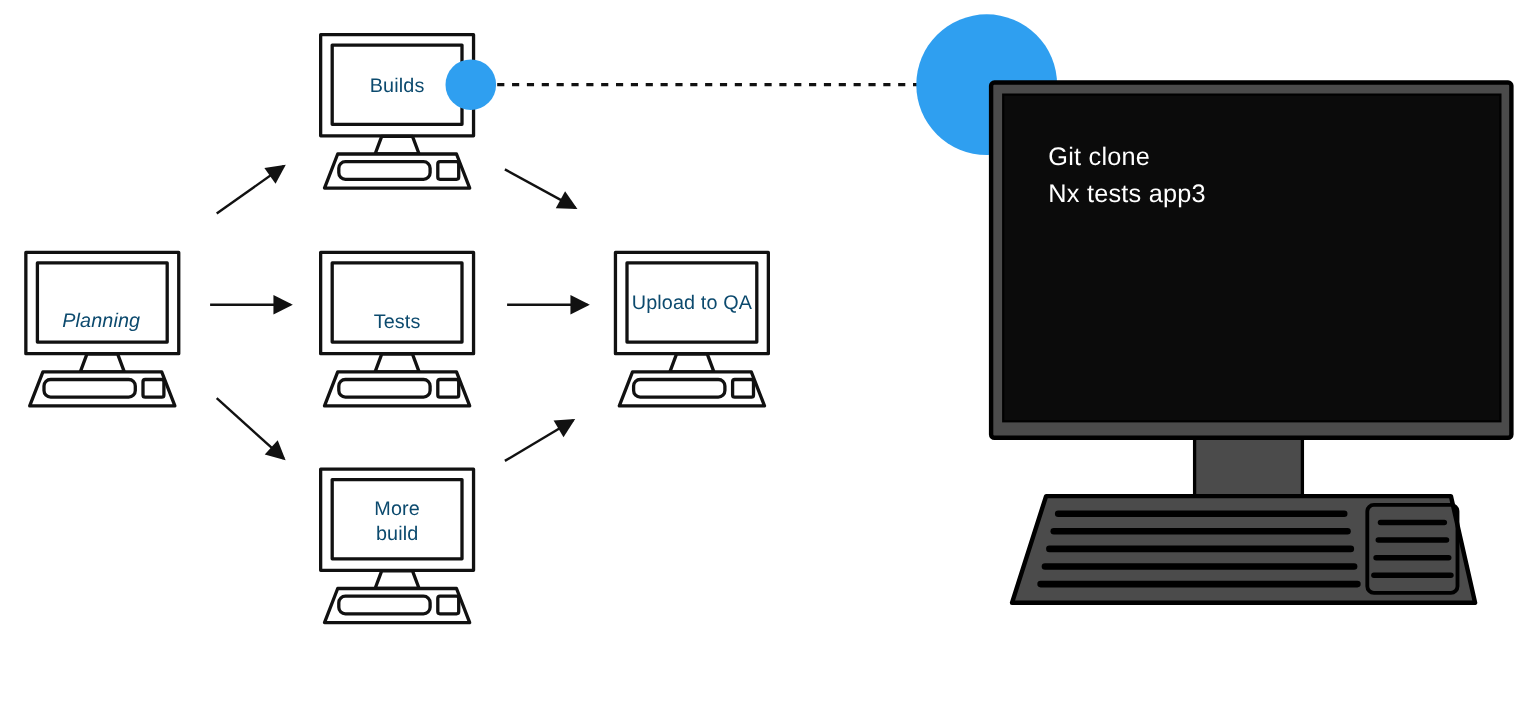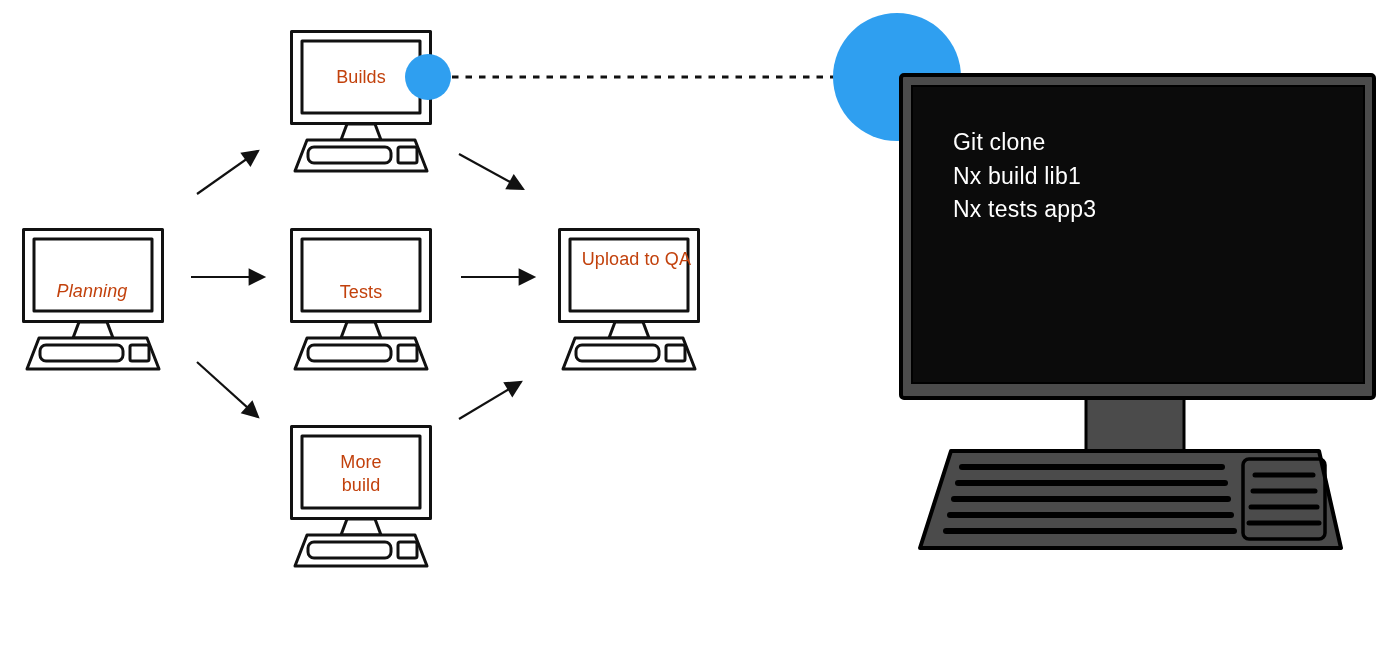--- a/index.html
+++ b/index.html
@@ -68,21 +68,21 @@
     stroke-width: 5;
     stroke-linecap: round;
     fill: none;
   }
   .node-label {
     position: absolute;
     transform: translate(-50%, -50%);
     text-align: center;
     font-size: 18px;
     line-height: 1.28;
-    color: #c2410c;
+    color: #0c4a6e;
     letter-spacing: 0.1px;
   }
   .terminal {
     position: absolute;
     left: 953px;
     top: 126px;
     color: var(--terminal-text-white, #ffffff);
     font-size: 23px;
     line-height: 33.7px;
     letter-spacing: 0.2px;
@@ -146,21 +146,20 @@
         <line class="numpad-row" x1="1251" y1="507" x2="1317" y2="507"></line>
         <line class="numpad-row" x1="1249" y1="523" x2="1319" y2="523"></line>
       </g>
     </g>
   </svg>
 
   <div class="node-label" style="left:92px;  top:292px; white-space:nowrap;font-style:italic;">Planning</div>
   <div class="node-label" style="left:361px; top:78px;  white-space:nowrap;">Builds</div>
   <div class="node-label" style="left:361px; top:293px; white-space:nowrap;">Tests</div>
   <div class="node-label" style="left:361px; top:474px; width:64px;">More build</div>
-  <div class="node-label" style="left:629px; top:260px; width:124px;text-align:right;">Upload to QA</div>
+  <div class="node-label" style="left:629px; top:275px; width:124px;">Upload to QA</div>
 
   <div class="terminal">
     <div>Git clone</div>
-    <div>Nx build lib1</div>
     <div>Nx tests app3</div>
   </div>
 
 </div>
 
 </body></html>

